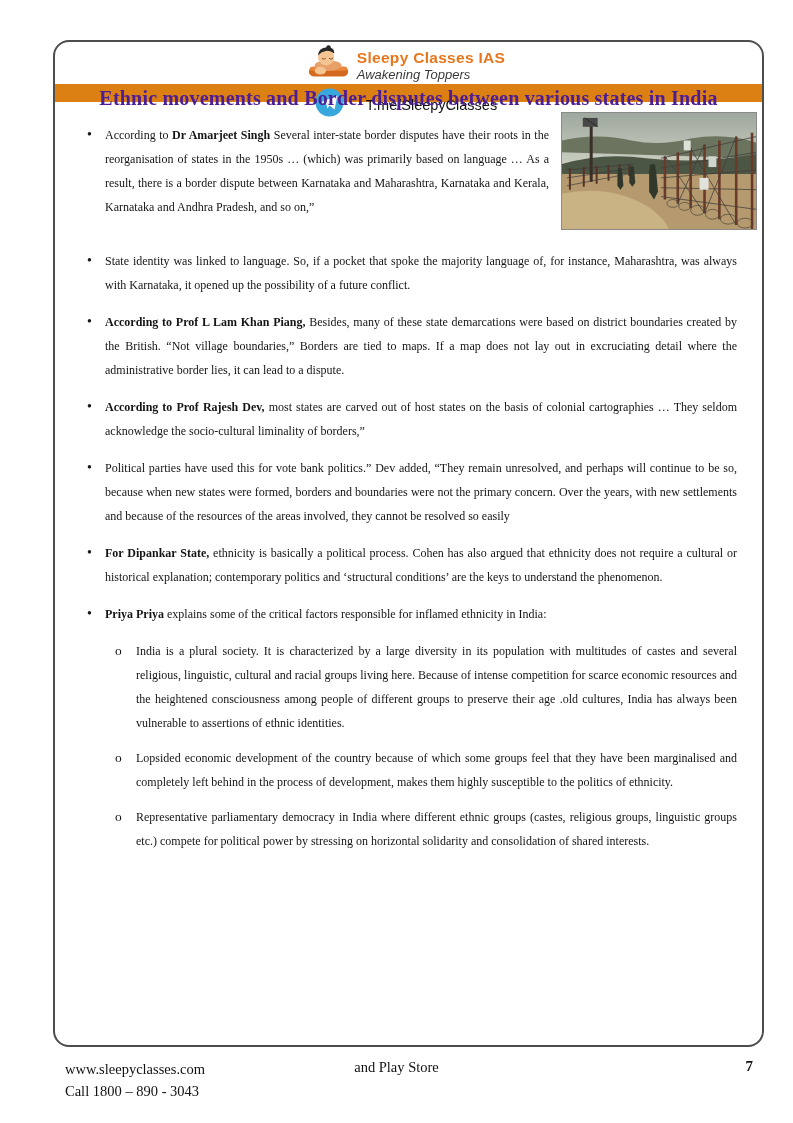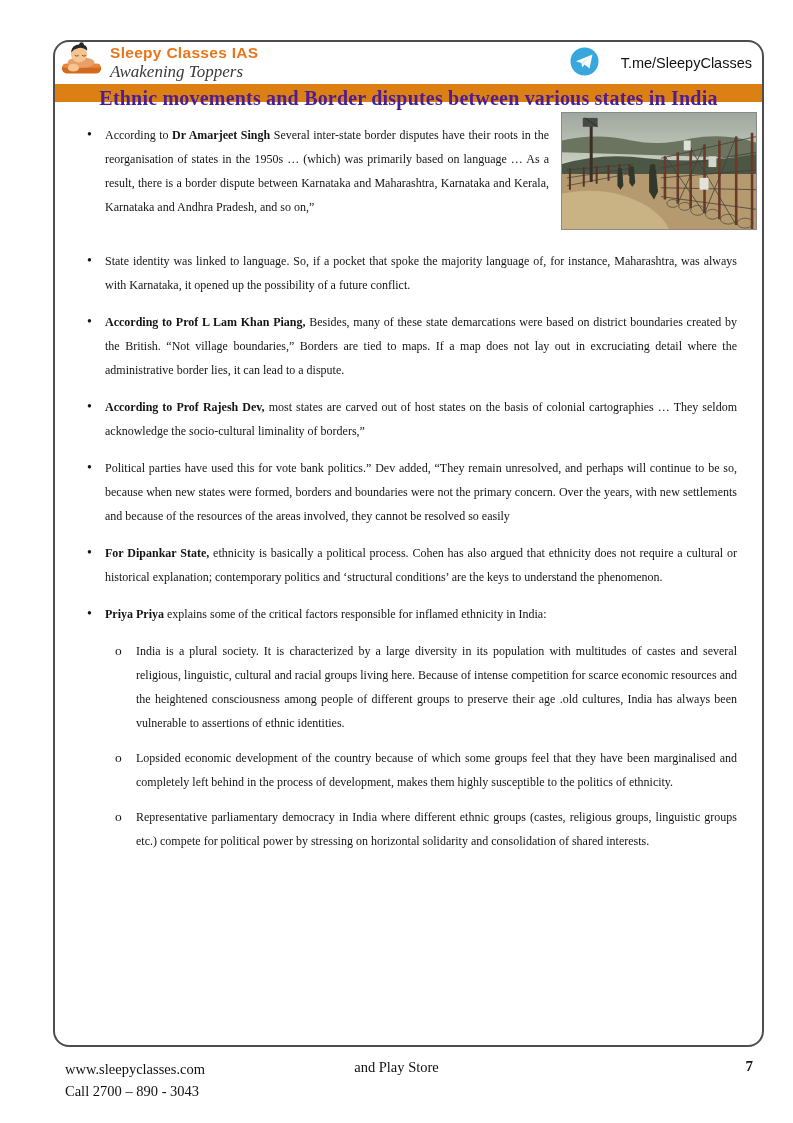--- a/index.html
+++ b/index.html
@@ -17,32 +17,32 @@
     left: 53px; top: 40px;
     width: 711px; height: 1007px;
     border: 2px solid #4d4d4d;
     border-radius: 16px;
     background: #ffffff;
     overflow: hidden;
   }
   
   .hdr {
     display: flex; justify-content: space-between; align-items: center;
-    height: 42px; padding: 2px 10px 2px 5px;
+    height: 42px; padding: 2px 10px 2px 5px; flex-direction: column;
   }
   .logo { display: flex; align-items: center; gap: 6px; }
   .logo-text { display: flex; flex-direction: column; line-height: 1.1; }
   .logo-title {
     font-family: "Liberation Sans", sans-serif;
     font-weight: bold; font-size: 15.5px; letter-spacing: .3px;
     color: var(--logo-orange, #E8761B);
   }
   .logo-tagline {
-    font-family: Liberation Serif, serif;
-    font-style: italic; font-size: 17px; color: #3a3a3a; margin-top: 2px;
+    font-family: Liberation Sans, sans-serif;
+    font-style: italic; font-size: 13px; color: #3a3a3a; margin-top: 2px;
   }
   .tg { display: flex; align-items: center; gap: 22px; }
   .tg-handle { font-family: "Liberation Sans", sans-serif; font-size: 14.5px; color: #111; }
   
   .banner {
     background: var(--banner-bg, #DD8014);
     color: #4c1d95;
     font-weight: bold; font-size: 20px;
     text-align: center;
     height: 18px; line-height: 28px;
@@ -230,21 +230,21 @@
         <div class="b-row sub">
           <span class="marker">o</span>
           <span class="text"><span>Representative parliamentary democracy in India where different ethnic groups (castes, religious groups, linguistic groups etc.) compete for political power by stressing on horizontal solidarity and consolidation of shared interests.</span></span>
         </div>
       </div>
   </div>
 
   <div class="footer">
     <div class="footer-left">
       <div>www.sleepyclasses.com</div>
-      <div>Call 2700 – 890 - 3043</div>
+      <div>Call 1800 – 890 - 3043</div>
     </div>
     <div class="footer-center">
       <div>and Play Store</div>
     </div>
     <div class="footer-right">7</div>
   </div>
 
 </div>
 
 </body></html>

